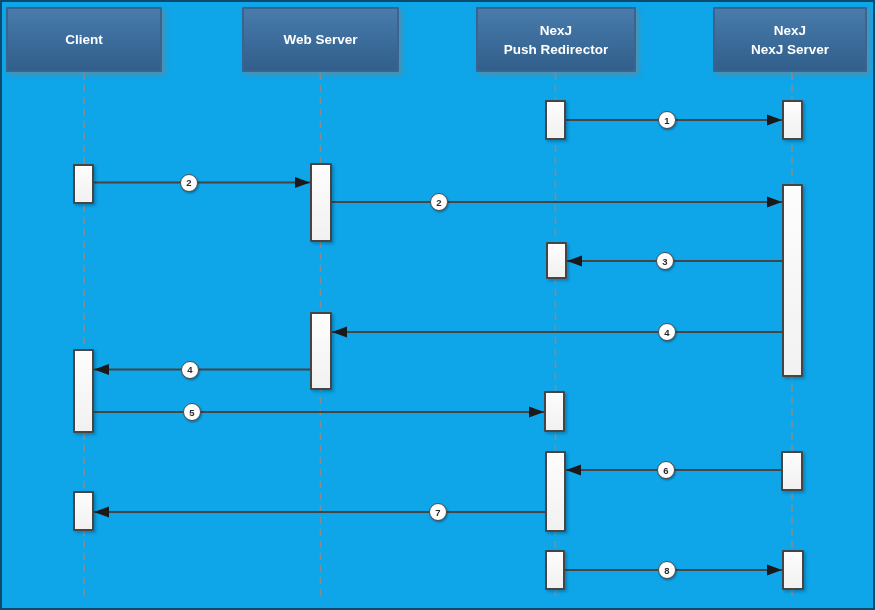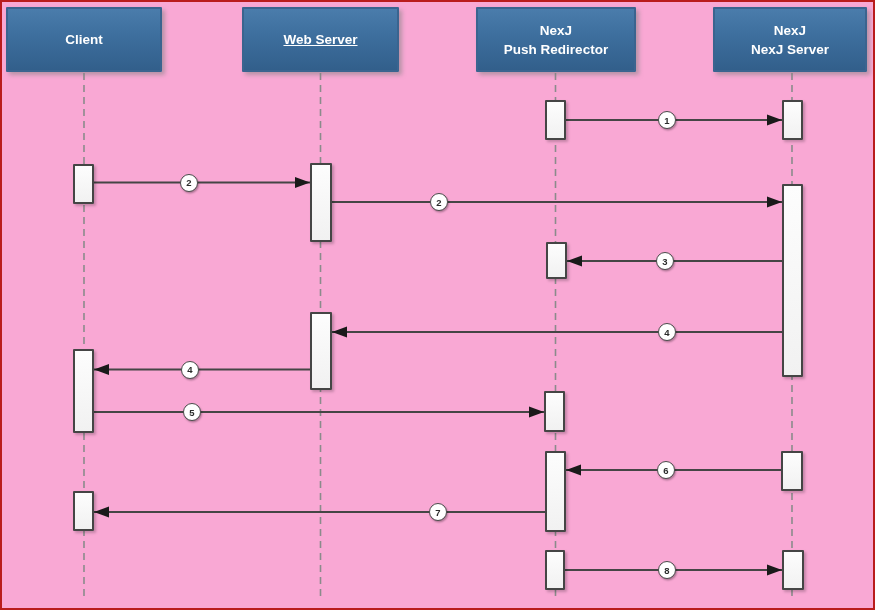--- a/index.html
+++ b/index.html
@@ -1,18 +1,18 @@
 <!DOCTYPE html>
 <html><head>
 <meta charset="utf-8">
 <style>
   html,body{margin:0;padding:0;background:#e8e8e8;}
   .canvas{
-    position:relative;width:875px;height:610px;background:#f9a8d4;
-    border:2px solid #b91c1c;box-sizing:border-box;overflow:hidden;
+    position:relative;width:875px;height:610px;background:#0ea5e9;
+    border:2px solid #0c4a6e;box-sizing:border-box;overflow:hidden;
     font-family:"Liberation Sans",sans-serif;margin:0 auto;
   }
   .actor{
     position:absolute;top:5px;height:65px;
     background:linear-gradient(180deg,#4a7cab 0%,#3d6e9d 45%,#325f8b 100%);
     border:2px solid #3a648f;border-radius:1px;
     box-shadow:3px 3px 4px rgba(130,130,130,.55);
     color:#ffffff;font-weight:bold;font-size:13.5px;line-height:19px;
     display:flex;flex-direction:column;align-items:center;justify-content:center;
     text-align:center;box-sizing:border-box;z-index:3;
@@ -72,21 +72,21 @@
     <div class="activation" style="left: 71px; top: 347px; width: 21px; height: 84px;"></div>
     <div class="activation" style="left: 542px; top: 389px; width: 21px; height: 41px;"></div>
     <div class="activation" style="left: 779px; top: 449px; width: 22px; height: 40px;"></div>
     <div class="activation" style="left: 543px; top: 449px; width: 21px; height: 81px;"></div>
     <div class="activation" style="left: 71px; top: 489px; width: 21px; height: 40px;"></div>
     <div class="activation" style="left: 543px; top: 548px; width: 20px; height: 40px;"></div>
     <div class="activation" style="left: 780px; top: 548px; width: 22px; height: 40px;"></div>
     <div class="actor" style="left: 4px; width: 156px; top: 5px; height: 65px;">
       <span>Client</span>
     </div>
-    <div class="actor" style="left: 240px; width: 157px; top: 5px; height: 65px; text-decoration: underline;">
+    <div class="actor" style="left: 240px; width: 157px; top: 5px; height: 65px;">
       <span>Web Server</span>
     </div>
     <div class="actor" style="left: 474px; width: 160px; top: 5px; height: 65px;">
       <span>NexJ</span>
       <span>Push Redirector</span>
     </div>
     <div class="actor" style="left: 711px; width: 154px; top: 5px; height: 65px;">
       <span>NexJ</span>
       <span>NexJ Server</span>
     </div>

